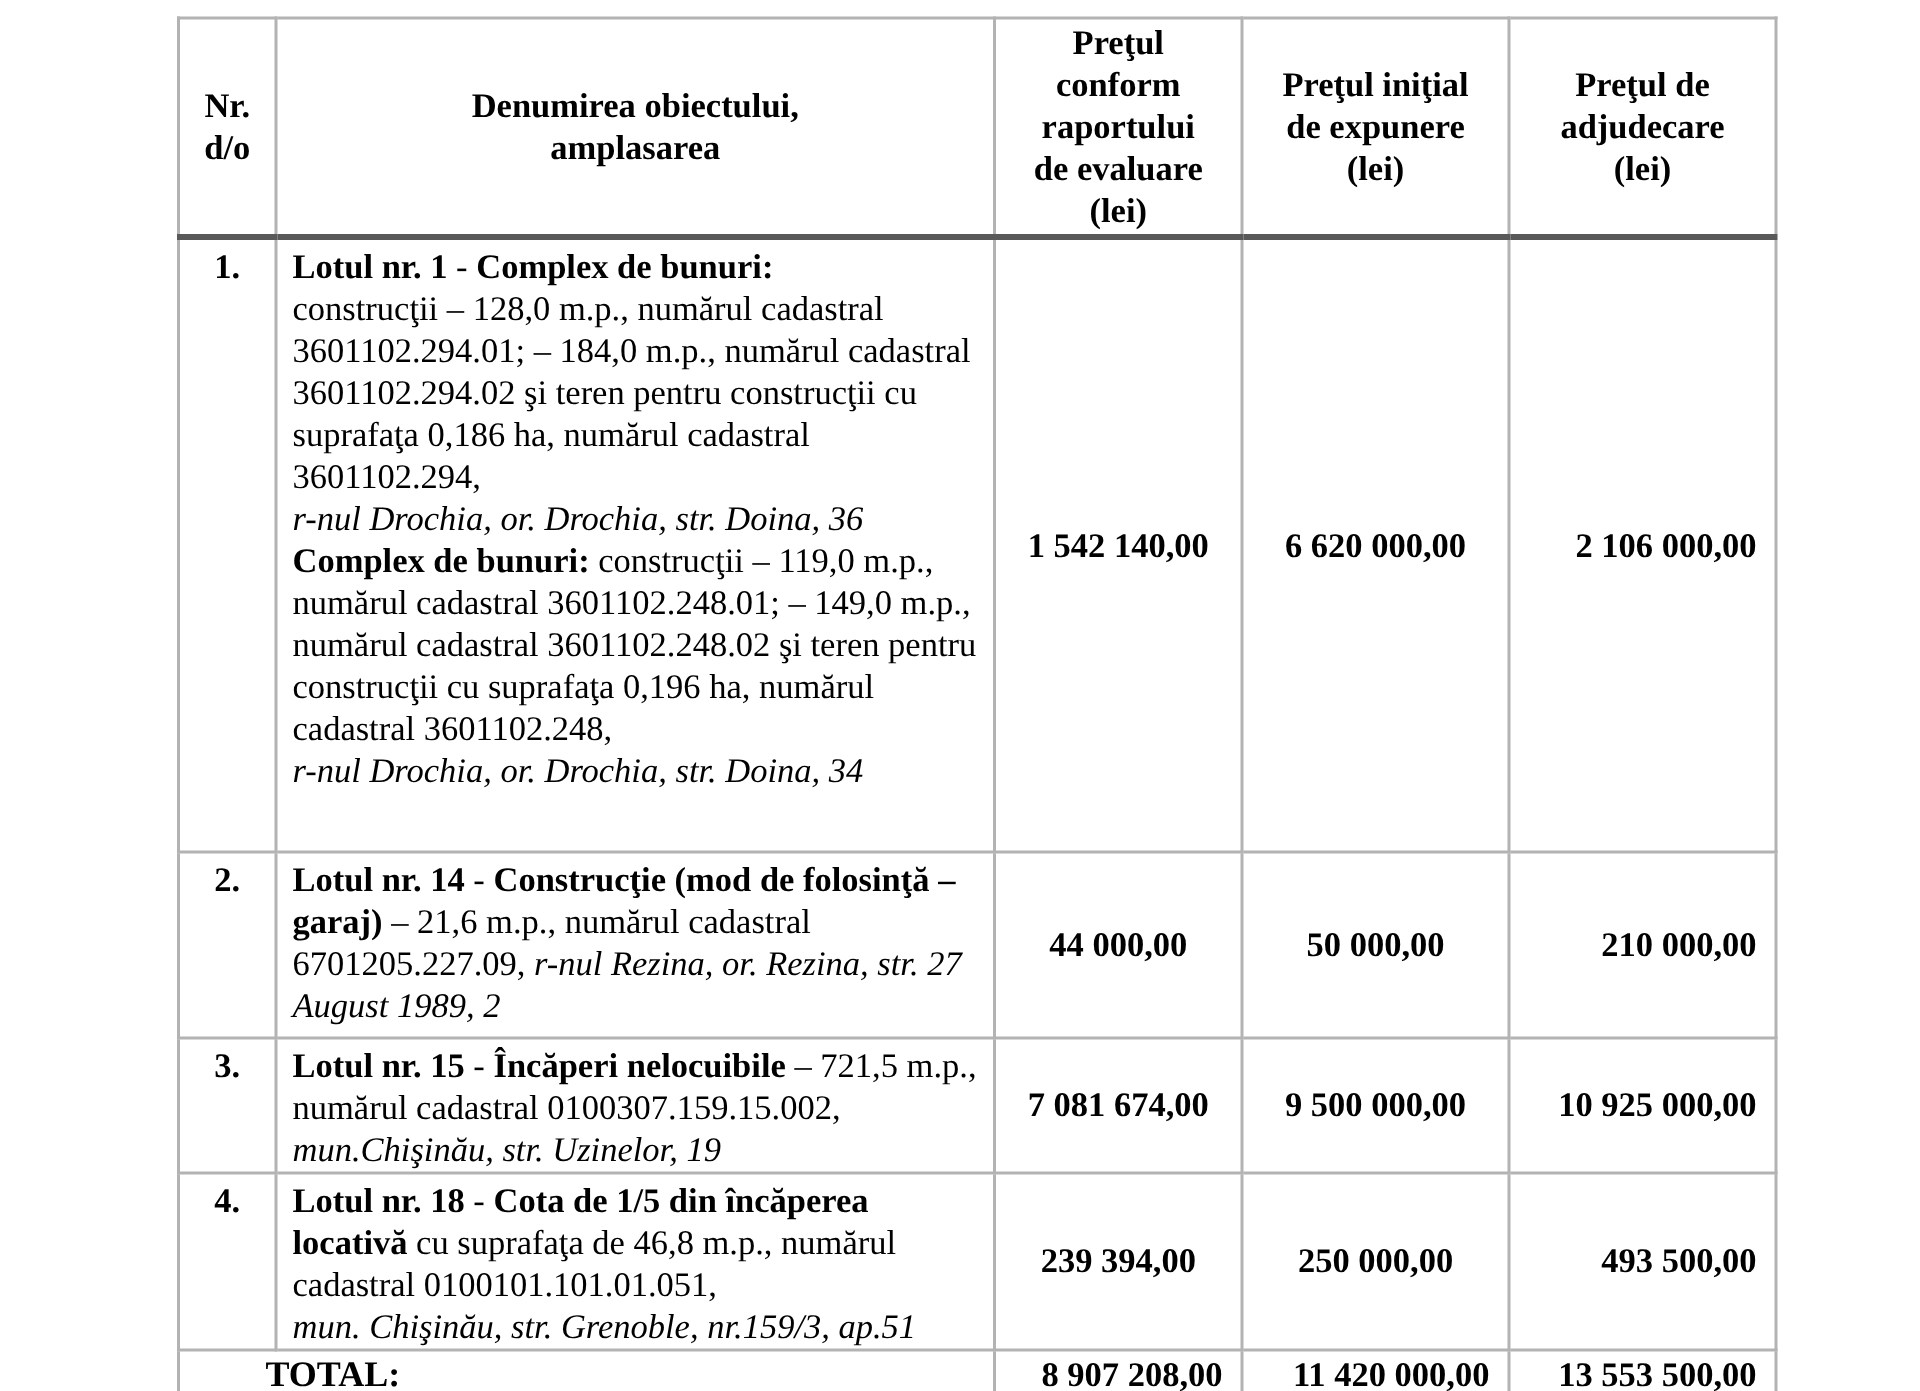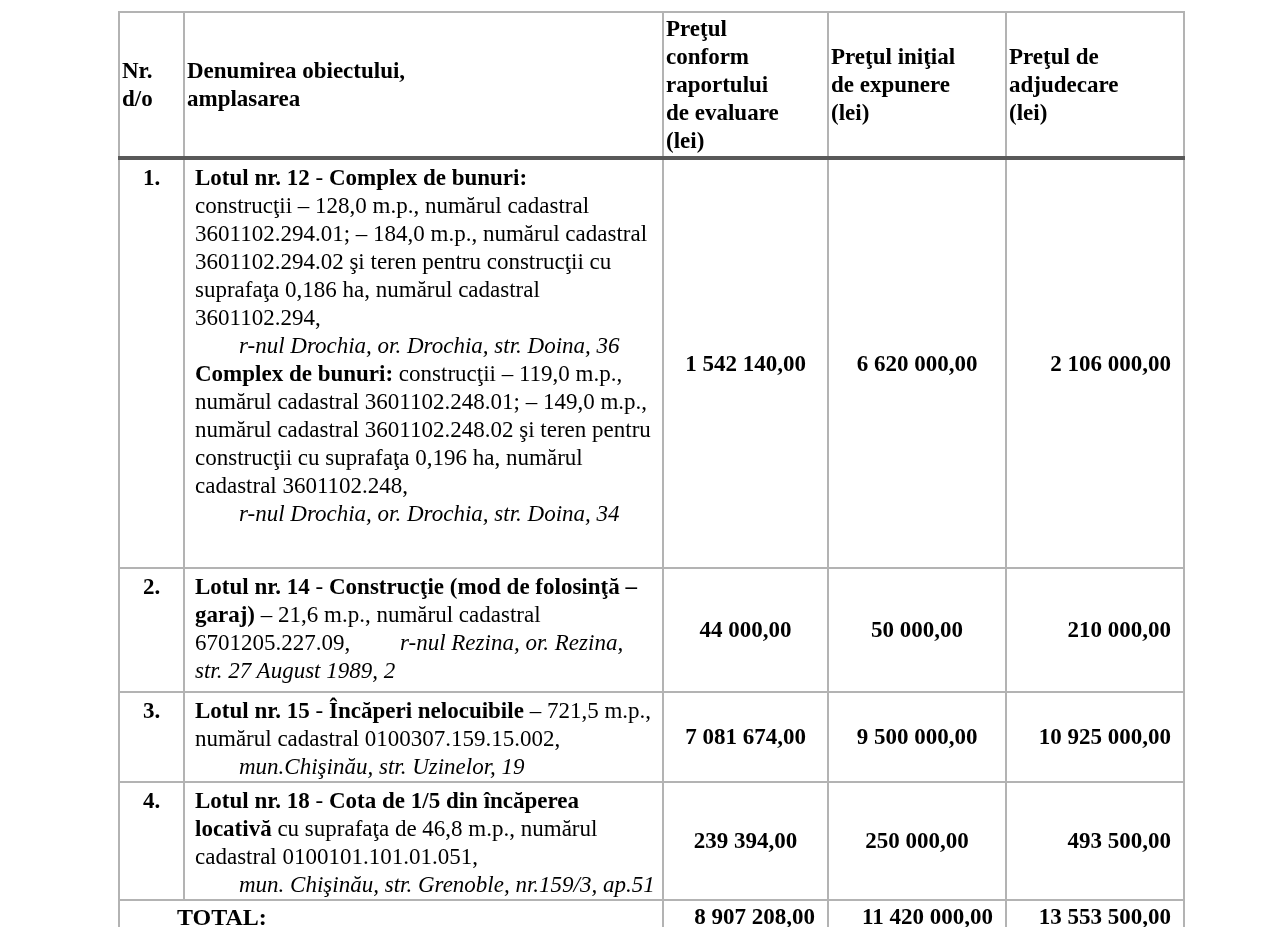--- a/index.html
+++ b/index.html
@@ -20,21 +20,21 @@
   .doc-table th, .doc-table td {
     border: 2px solid #b3b3b3;
     overflow: hidden;
   }
   
   .doc-table thead th {
     border-bottom: 4px solid #595959;
     font-weight: bold;
     font-size: 23px;
     line-height: 28px;
-    text-align: left;
+    text-align: center;
     vertical-align: middle;
     white-space: pre-line;
     padding: 0 2px;
   }
   
   td.nr-cell {
     font-weight: bold;
     font-size: 23px;
     text-align: center;
     vertical-align: top;
@@ -49,21 +49,21 @@
     white-space: pre-wrap;
   }
   td.price-cell {
     font-weight: bold;
     font-size: 23px;
     vertical-align: middle;
   }
   td.price-center { text-align: center; padding: 0 6px; margin-left: 16px; }
   td.price-right  { text-align: right;  padding-right: 12px; }
   .seg-bold   { font-weight: bold; }
-  .seg-italic { font-style: italic; margin-left: 44px; }
+  .seg-italic { font-style: italic; }
   
   tfoot td {
     font-weight: bold;
     vertical-align: middle;
   }
   td.total-label-cell {
     font-size: 24px;
     text-align: left;
     padding-left: 57px;
   }
@@ -99,21 +99,21 @@
 de expunere
 (lei)</th>
       <th>Preţul de
 adjudecare
 (lei)</th>
     </tr>
   </thead>
   <tbody id="rows-body">
       <tr style="height: 410px;">
         <td class="nr-cell">1.</td>
-        <td class="desc-cell"><span class="seg-bold">Lotul nr. 12</span><span class="seg-normal"> - </span><span class="seg-bold">Complex de bunuri:</span><span class="seg-normal">
+        <td class="desc-cell"><span class="seg-bold">Lotul nr. 1</span><span class="seg-normal"> - </span><span class="seg-bold">Complex de bunuri:</span><span class="seg-normal">
 construcţii – 128,0 m.p., numărul cadastral 3601102.294.01; – 184,0 m.p., numărul cadastral 3601102.294.02 şi teren pentru construcţii cu suprafaţa 0,186 ha, numărul cadastral 3601102.294,
 </span><span class="seg-italic">r-nul Drochia, or. Drochia, str. Doina, 36</span><span class="seg-normal">
 </span><span class="seg-bold">Complex de bunuri:</span><span class="seg-normal"> construcţii – 119,0 m.p., numărul cadastral 3601102.248.01; – 149,0 m.p., numărul cadastral 3601102.248.02 şi teren pentru construcţii cu suprafaţa 0,196 ha, numărul cadastral 3601102.248,
 </span><span class="seg-italic">r-nul Drochia, or. Drochia, str. Doina, 34</span></td>
         <td class="price-cell price-center">1 542 140,00</td>
         <td class="price-cell price-center">6 620 000,00</td>
         <td class="price-cell price-right">2 106 000,00</td>
       </tr>
       <tr style="height: 124px;">
         <td class="nr-cell">2.</td>

